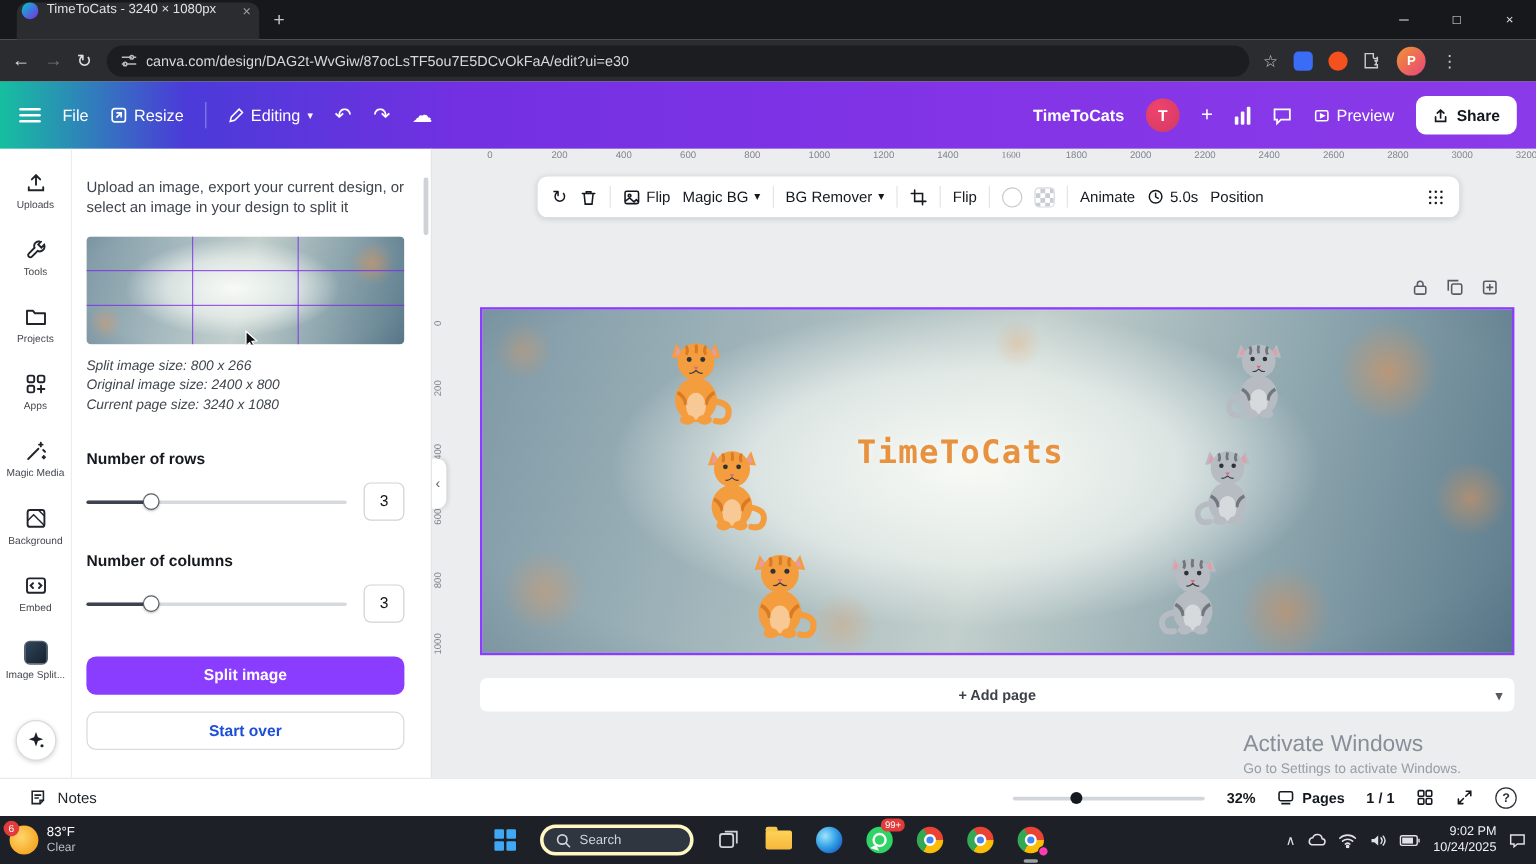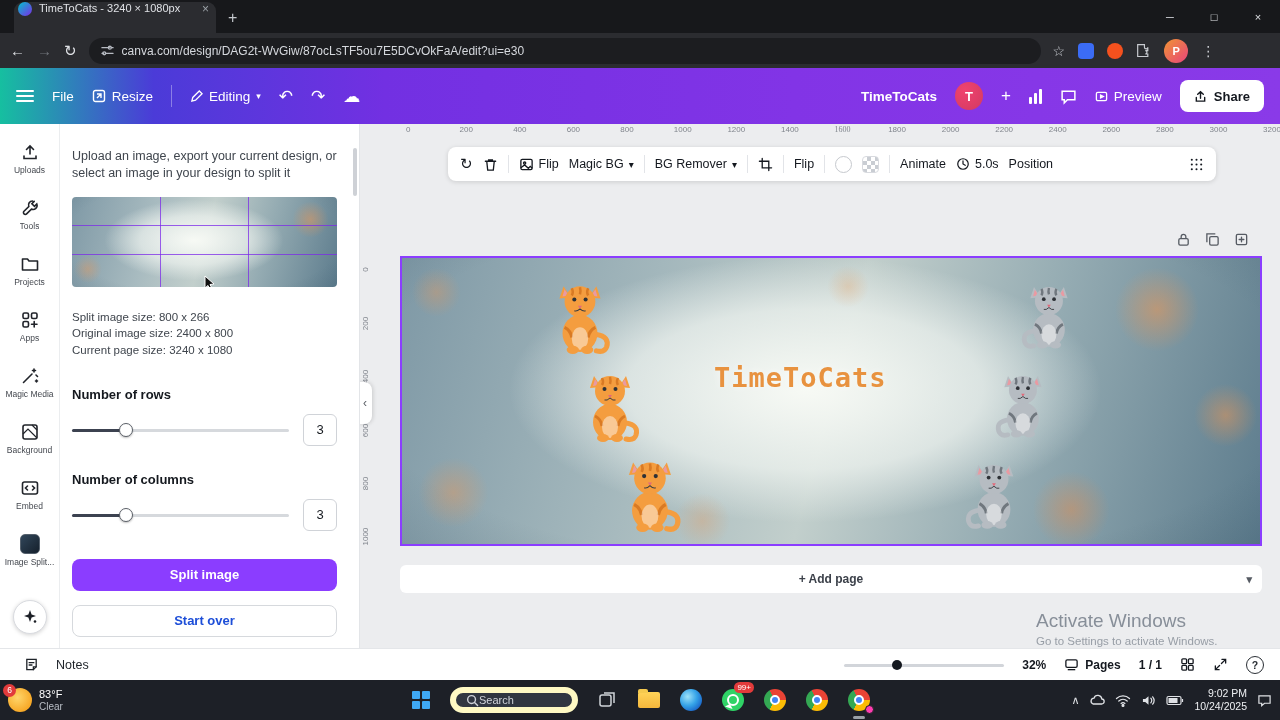--- a/index.html
+++ b/index.html
@@ -63,21 +63,21 @@
   .preview { position:relative; margin-top:14px; height:90px; border-radius:4px; overflow:hidden;
     background:
       radial-gradient(circle 26px at 90% 25%, rgba(233,150,85,.5), rgba(233,150,85,0) 70%),
       radial-gradient(circle 20px at 6% 80%, rgba(233,150,85,.4), rgba(233,150,85,0) 70%),
       radial-gradient(ellipse 45% 60% at 46% 48%, rgba(250,252,247,.95), rgba(238,243,239,.7) 45%, rgba(230,236,233,0) 75%),
       radial-gradient(ellipse 130% 160% at 50% 45%, rgba(0,0,0,0) 40%, rgba(30,58,78,.5) 95%),
       linear-gradient(105deg,#7f99a6,#a8bbc0 30%,#c2cfcc 50%,#94abb2 72%,#5d7c8d 100%); }
   .gline { position:absolute; background:rgba(124,42,232,.75); }
   .gline.v { top:0; bottom:0; width:1px; }
   .gline.h { left:0; right:0; height:1px; }
-  .info-lines { margin-top:22px; font-size:11.5px; line-height:1.45; color:#3f454d; }
+  .info-lines { margin-top:10px; font-size:11.5px; line-height:1.45; color:#3f454d;font-style:italic; }
   .sec-label { margin-top:28px; font-size:13px; font-weight:bold; color:#15191f; }
   .sec-label.second { margin-top:26px; }
   .slider-row { margin-top:12px; display:flex; align-items:center; gap:14px; height:32px; }
   .slider { position:relative; flex:1; height:14px; cursor:pointer; }
   .slider-track { position:absolute; left:0; right:0; top:6px; height:3px; border-radius:2px; background:#d6d9dd; }
   .slider-fill { height:100%; border-radius:2px; background:#3c4250; }
   .slider-thumb { position:absolute; top:0; width:14px; height:14px; border-radius:50%; background:#fff; border:1.5px solid #5b6068; box-shadow:0 1px 2px rgba(0,0,0,.25); transform:translateX(-7px); }
   .value-box { width:34px; height:32px; border:1px solid #d0d3d8; border-radius:6px; display:flex; align-items:center; justify-content:center; font-size:13px; color:#15191f; cursor:text; }
   .btn-primary { margin-top:28px; height:32px; border-radius:8px; background:#8b3dff; color:#fff; font-size:13px; font-weight:bold; display:flex; align-items:center; justify-content:center; cursor:pointer; }
   .btn-secondary { margin-top:14px; height:32px; border-radius:8px; background:#fff; border:1px solid #d6d9dd; color:#1d4ed8; font-size:13px; font-weight:bold; display:flex; align-items:center; justify-content:center; cursor:pointer; }
@@ -122,42 +122,42 @@
   .add-page .chev { position:absolute; right:10px; color:#565b63; font-size:11px; }
 
   .watermark { position:absolute; left:676px; top:486px; pointer-events:none; }
   .watermark .l1 { font-size:19px; color:rgba(118,126,137,.85); }
   .watermark .l2 { font-size:11.5px; color:rgba(130,138,148,.8); margin-top:3px; }
 
   .cursor-arrow { position:absolute; z-index:9; }
 
   
   .statusbar { height:32px; background:#fff; border-top:1px solid #e4e6e9; display:flex; align-items:center; padding:0 16px 0 24px; color:#1e2329; }
-  .sb-left { display:flex; align-items:center; gap:17px; font-size:12.5px; cursor:pointer; }
+  .sb-left { display:flex; align-items:center; gap:9px; font-size:12.5px; cursor:pointer; }
   .sb-right { margin-left:auto; display:flex; align-items:center; gap:18px; }
   .zoom-slider { position:relative; width:160px; height:12px; cursor:pointer; }
   .zoom-track { position:absolute; left:0; right:0; top:5px; height:3px; border-radius:2px; background:#d2d5da; }
   .zoom-thumb { position:absolute; left:30%; top:1px; width:10px; height:10px; border-radius:50%; background:#14181f; }
   .sb-text { font-size:12px; font-weight:bold; color:#14181f; cursor:pointer; }
   .sb-group { display:flex; align-items:center; gap:6px; font-size:12px; font-weight:bold; color:#14181f; cursor:pointer; }
   .help-circle { width:18px; height:18px; border-radius:50%; border:1.6px solid #2b3036; display:flex; align-items:center; justify-content:center; font-size:10.5px; font-weight:bold; color:#2b3036; cursor:pointer; }
 
   
   .taskbar { position:relative; height:40px; background:#1d2027; display:flex; align-items:center; color:#e8eaed; }
   .weather { position:absolute; left:8px; display:flex; align-items:center; gap:7px; cursor:pointer; }
   .weather-icon { position:relative; width:24px; height:24px; border-radius:50%; background:radial-gradient(circle at 40% 40%, #ffd66b, #f7a928 70%); }
   .wbadge { position:absolute; left:-5px; top:-4px; min-width:13px; height:13px; border-radius:7px; background:#e23b3b; color:#fff; font-size:8.5px; display:flex; align-items:center; justify-content:center; padding:0 2px; }
   .weather-text { display:flex; flex-direction:column; line-height:1.15; }
   .wtemp { font-size:11px; color:#fff; }
   .wcond { font-size:10px; color:#b9bec6; }
   .tb-center { margin:0 auto; display:flex; align-items:center; gap:16px; }
   .tb-icon { position:relative; width:26px; height:26px; display:flex; align-items:center; justify-content:center; cursor:pointer; }
   .win-logo { display:grid; grid-template-columns:8px 8px; grid-template-rows:8px 8px; gap:1.5px; }
   .win-logo i { background:#3fa9f5; border-radius:1px; }
-  .search-pill { height:26px; width:128px; border-radius:13px; background:#30364089; background:#303640; border:6px solid #fef9c3; display:flex; align-items:center; padding:0 10px; cursor:text; }
+  .search-pill { height:26px; width:128px; border-radius:13px; background:#30364089; background:#303640; border:3px solid #fef9c3; display:flex; align-items:center; gap:7px; padding:0 10px; cursor:text; }
   .search-pill span { font-size:11px; color:#cfd3d9; }
   .folder-icon { width:22px; height:16px; background:linear-gradient(#ffd358,#f5b73c); border-radius:2px; position:relative; }
   .folder-icon::before { content:''; position:absolute; top:-3px; left:0; width:10px; height:4px; background:#f5c94e; border-radius:2px 2px 0 0; }
   .edge-icon { width:22px; height:22px; border-radius:50%; background:radial-gradient(circle at 35% 35%, #9fe3f9, #35a3e8 45%, #1b66c9 78%, #0a4da8); }
   .wa-icon { position:relative; width:22px; height:22px; border-radius:50%; background:#2fd366; }
   .wa-icon::before { content:''; position:absolute; inset:5px; border:2px solid #fff; border-radius:50%; }
   .wa-icon::after { content:''; position:absolute; left:4px; bottom:3px; width:0; height:0; border:4px solid transparent; border-bottom-color:#fff; transform:rotate(18deg); }
   .badge99 { position:absolute; top:-5px; right:-8px; background:#e23b3b; color:#fff; font-size:8px; border-radius:7px; padding:1px 3px; }
   .chrome { width:22px; height:22px; border-radius:50%; background:conic-gradient(from -30deg, #ea4335 0 120deg, #fbbc05 0 240deg, #34a853 0 360deg); position:relative; }
   .chrome::after { content:''; position:absolute; inset:6px; background:#4285f4; border:2px solid #fff; border-radius:50%; }

